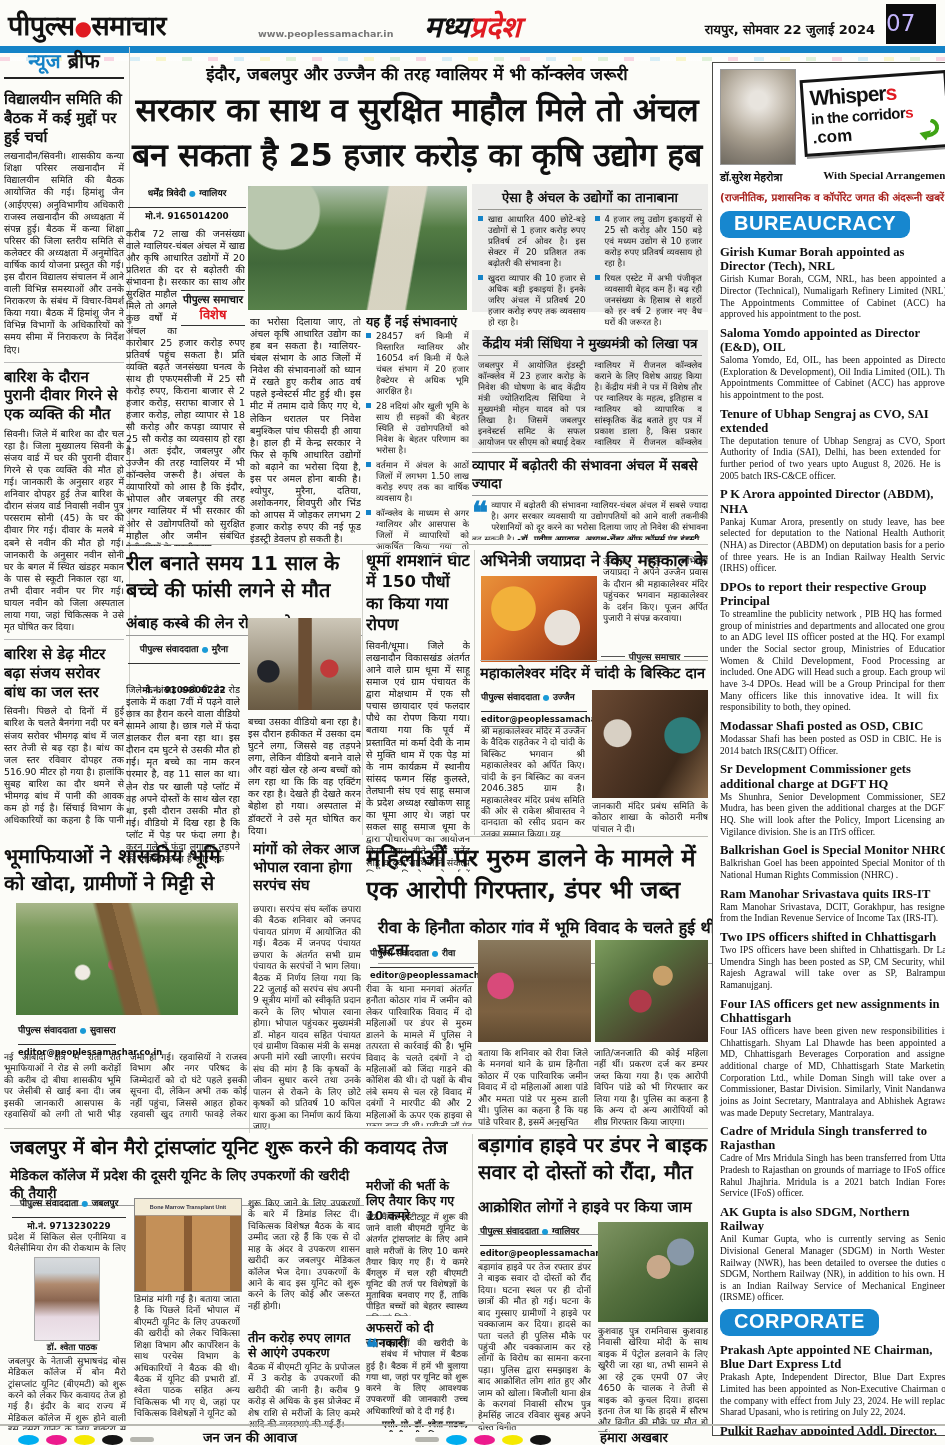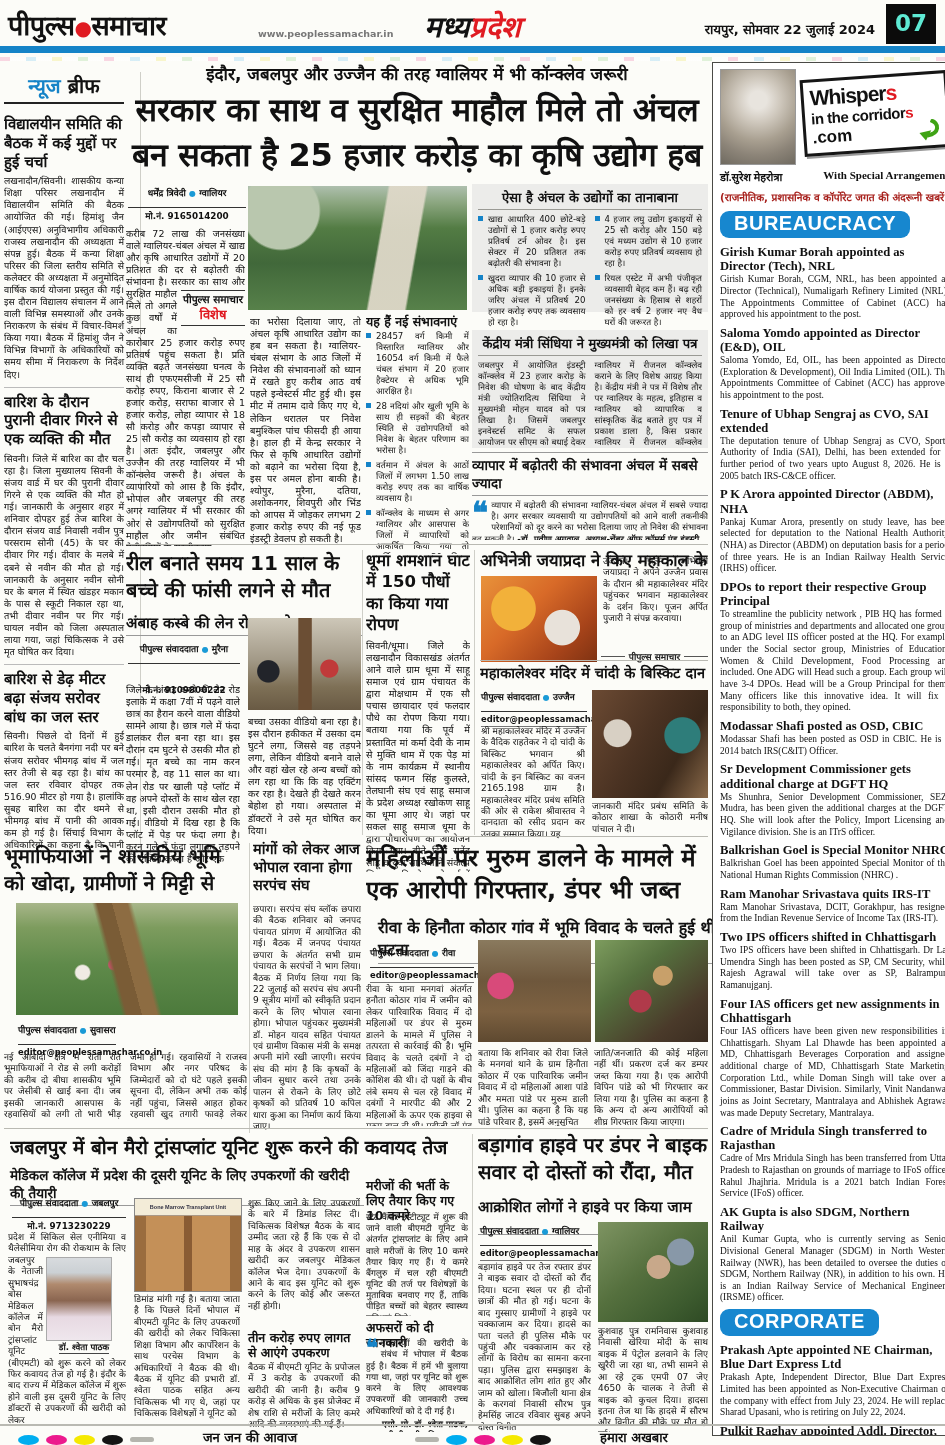--- a/index.html
+++ b/index.html
@@ -7,21 +7,21 @@
   .abs{position:absolute;box-sizing:border-box}
   .rule{position:absolute;background:#b9b9b2;height:1px}
   .vrule{position:absolute;background:#cfcfc8;width:1px}
   
   .logo{font-size:27px;font-weight:800;letter-spacing:-.5px}
   .logo .reddot{color:#e01b22;font-size:20px}
   .site{font-size:9.5px;color:#777;font-weight:bold}
   .edition{font-size:29px;font-weight:800;font-style:italic}
   .edition .red{color:#e01b22}
   .dateline{font-size:13px;font-weight:bold}
-  .pagebox{background:#0b0b0b;color:#5eead4;font-size:23px;font-weight:700;text-align:center;line-height:38px}
+  .pagebox{background:#0b0b0b;color:#c4b5fd;font-size:23px;font-weight:400;text-align:left;line-height:38px}
   .bluebar{position:absolute;left:0;top:46px;width:945px;height:7px;background:#1583c7}
   .regstrip{position:absolute;left:0;top:57px;width:945px;height:4px;opacity:.55;
     background:repeating-linear-gradient(90deg,#f5b8d0 0 10px,#fff 10px 26px,#b8e2f5 26px 36px,#fff 36px 52px,#f5f0a8 52px 62px,#fff 62px 78px,#c9e8c0 78px 88px,#fff 88px 104px)}
   .hbody{font-size:9.5px;line-height:1.27;text-align:justify;overflow:hidden}
   .byline{font-size:9px;font-weight:bold}
   .byline .bdot{color:#1a9ad6;font-size:8px}
   .phone{font-size:8.8px;font-weight:bold}
   .email{font-size:8.4px;font-weight:bold}
   .underl{border-bottom:1px solid #333;padding-bottom:8px}
   
@@ -34,21 +34,21 @@
   .h13{font-size:12.5px;font-weight:800;line-height:1.2}
   .sub15{font-size:15px;font-weight:700}
   
   .gbox{background:#ececea;padding:4px 6px}
   .gbox h4{margin:0 0 4px;font-size:13px;font-weight:800;text-align:center;border-bottom:1px solid #9a9a94;padding-bottom:3px}
   .bullets{margin:0;padding:0;list-style:none;font-size:8.6px;line-height:1.28;text-align:justify}
   .bullets li{position:relative;padding-left:10px;margin-bottom:4px;break-inside:avoid}
   .bullets li .sq{position:absolute;left:0;top:2px;width:5px;height:5px;background:#1583c7}
   .cols2{column-count:2;column-gap:9px}
   
-  .brief{position:absolute;left:4px;top:72px;width:120px;height:778px;border-right:1px solid #cfcfc8;padding-right:16px;overflow:hidden}
+  .brief{position:absolute;left:4px;top:47px;width:120px;height:778px;border-right:1px solid #cfcfc8;padding-right:5px;overflow:hidden}
   .brieftitle{font-size:20px;font-weight:800;text-align:center;margin:0 0 4px;border-bottom:2px solid #222;padding-bottom:3px}
   .brieftitle .blue{color:#1583c7}
   .brief-item h3{font-size:15px;font-weight:800;line-height:1.25;margin:6px 0 4px;border-top:1px solid #bbb;padding-top:5px}
   .brief-item:first-child h3{border-top:none}
   .brief-item p{margin:0 0 4px;font-size:9.3px;line-height:1.3;text-align:justify}
   
   .ph{position:absolute;overflow:hidden;background:#999}
   .cap{font-size:9px;line-height:1.25}
   .sp-badge{float:right;width:64px;margin:2px 0 2px 4px;text-align:center;border-top:1px solid #333;border-bottom:1px solid #333;padding:2px 0;font-weight:800}
   .sp-badge .l1{font-size:10.5px;display:block}
@@ -70,21 +70,21 @@
   .wlogobox .reds{color:#e01b22}
   .wcapline{display:flex;justify-content:space-between;font-weight:800;font-size:11px;margin-top:4px}
   .wtagline{color:#a8231f;font-weight:800;font-size:10.3px;text-align:center;margin:6px 0 2px;font-family:"DejaVu Sans",sans-serif}
   .sechead{background:#1787cf;color:#fff;font-family:"Liberation Sans",sans-serif;font-weight:800;font-size:20px;padding:1px 14px 3px;border-radius:9px;display:inline-block;margin:5px 0 2px;letter-spacing:.5px}
   .witem h5{font-size:12.6px;margin:5px 0 1px;line-height:1.12;font-weight:800}
   .witem p{font-size:9.4px;line-height:1.24;margin:0;text-align:justify}
   
   .cdot{display:inline-block;width:21px;height:10px;border-radius:50%;margin-right:7px;vertical-align:middle}
   .cdash{display:inline-block;width:24px;height:5px;border-radius:3px;background:#b5b5ae;margin-right:7px;vertical-align:middle}
   .ftext{font-size:13px;font-weight:800}
-  .float-ph{float:right;width:76px;margin:2px 4px 2px 3px;text-align:center}
+  .float-ph{float:right;width:76px;margin:2px 16px 2px 3px;text-align:center}
   .float-ph .im{width:64px;height:82px;background:linear-gradient(180deg,#d8dbde 0%,#cbd0d4 18%,#b08a6e 32%,#8a6550 52%,#e7d9e2 72%,#efe7ed 100%);border:1px solid #aaa}
   .float-ph .nm{font-size:8.6px;font-weight:800;border-bottom:1px solid #444;display:inline-block;margin-top:1px}
   .doorsign{position:absolute;left:0;top:0;width:100%;height:16px;background:#f3ecd8;border-bottom:1px solid #a98;color:#334;font-size:5.5px;font-weight:bold;text-align:center;line-height:16px;font-family:"Liberation Sans",sans-serif}
 </style>
 </head>
 <body>
 
 <div id="page">
 
   <div class="abs" style="left:8px;top:6px">
@@ -210,21 +210,21 @@
   <div class="abs ptag" style="left:601px;top:650px;width:107px">
       <span>पीपुल्स समाचार</span>
     </div>
 
   <div class="rule" style="left:480px;top:660px;width:228px"></div>
   <div class="abs h15" style="left:480px;top:664px;width:228px;white-space:nowrap;overflow:hidden">महाकालेश्वर मंदिर में चांदी के बिस्किट दान</div>
   <div class="abs" style="left:481px;top:690px;width:106px">
     <div class="byline underl"><span>पीपुल्स संवाददाता</span> <span class="bdot">●</span> <span>उज्जैन</span></div>
     <div class="email" style="margin-top:2px;border-bottom:1px solid #777;padding-bottom:2px">editor@peoplessamachar.co.in</div>
   </div>
-  <div class="abs hbody" style="left:481px;top:726px;width:104px;height:140px;font-size:9px">श्री महाकालेश्वर मंदिर में उज्जैन के वैदिक राहतेकर ने दो चांदी के बिस्किट भगवान श्री महाकालेश्वर को अर्पित किए। चांदी के इन बिस्किट का वजन 2165.198 ग्राम है। महाकालेश्वर मंदिर प्रबंध समिति की ओर से राकेश श्रीवास्तव ने दानदाता को रसीद प्रदान कर उनका सम्मान किया। यह</div>
+  <div class="abs hbody" style="left:481px;top:726px;width:104px;height:140px;font-size:9px">श्री महाकालेश्वर मंदिर में उज्जैन के वैदिक राहतेकर ने दो चांदी के बिस्किट भगवान श्री महाकालेश्वर को अर्पित किए। चांदी के इन बिस्किट का वजन 2046.385 ग्राम है। महाकालेश्वर मंदिर प्रबंध समिति की ओर से राकेश श्रीवास्तव ने दानदाता को रसीद प्रदान कर उनका सम्मान किया। यह</div>
   <div class="ph" style="left:592px;top:690px;width:116px;height:108px;background:
       radial-gradient(circle at 78% 42%,#2e7d7a 0 16%,transparent 17%),
       radial-gradient(circle at 22% 40%,#d8d0c4 0 12%,transparent 13%),
       linear-gradient(120deg,#6b4a33 0%,#4a3222 45%,#3a281a 70%,#8a6a4a 100%)"></div>
   <div class="abs cap" style="left:592px;top:801px;width:116px;height:40px;overflow:hidden;text-align:justify">जानकारी मंदिर प्रबंध समिति के कोठार शाखा के कोठारी मनीष पांचाल ने दी।</div>
 
   <div class="abs h21" style="left:4px;top:843px;width:243px;height:58px;overflow:hidden">भूमाफियाओं ने शासकीय भूमि को खोदा, ग्रामीणों ने मिट्टी से भरा</div>
   <div class="ph" style="left:16px;top:903px;width:222px;height:112px;background:
       linear-gradient(75deg,transparent 42%,#7a5c36 44% 50%,#8d6c42 50% 56%,transparent 58%),
       radial-gradient(circle at 30% 62%,#f0ebe4 0 4%,transparent 5%),

